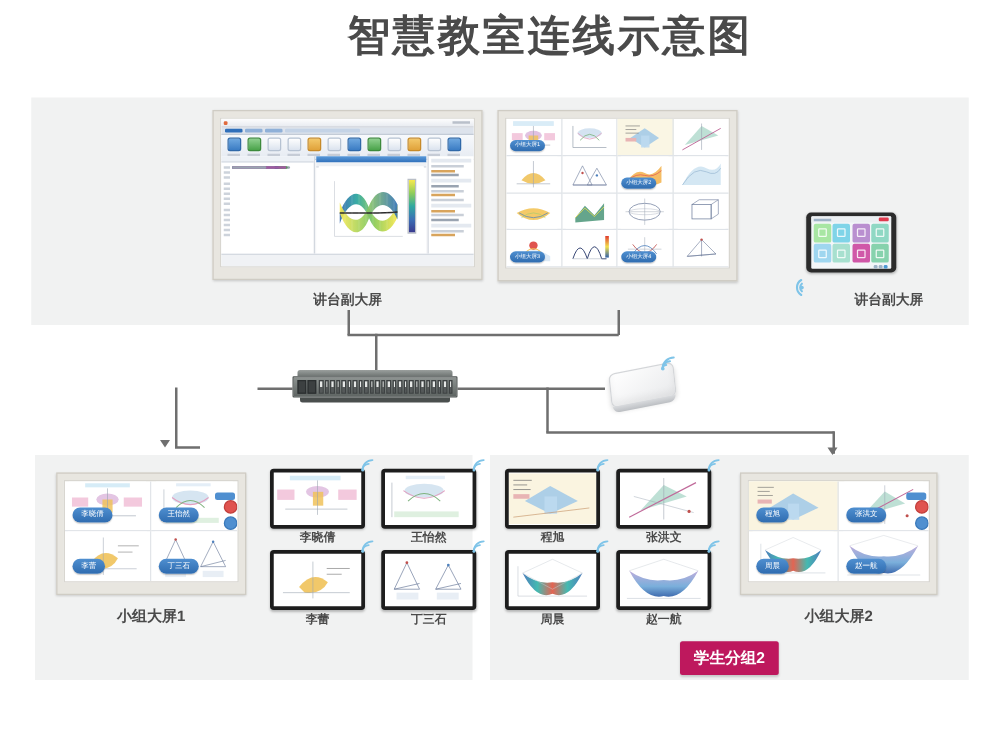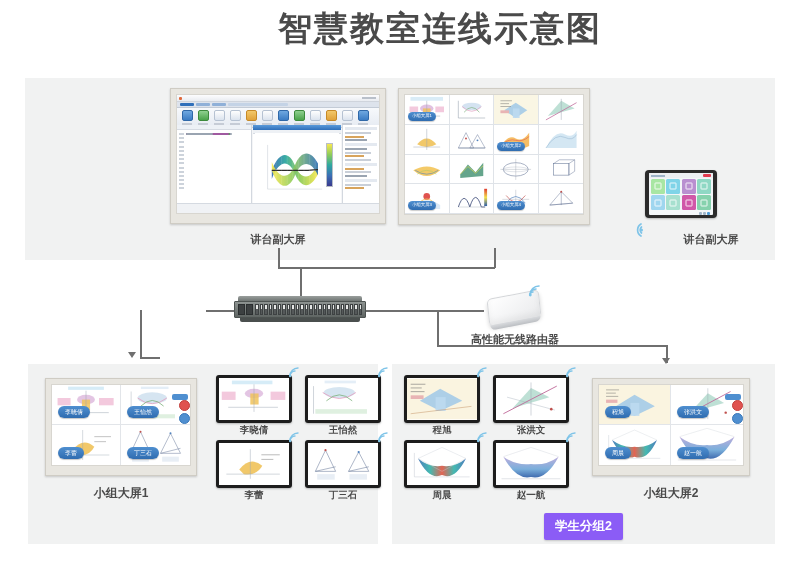--- a/index.html
+++ b/index.html
@@ -190,21 +190,21 @@
     position:absolute; text-align:center;
     font-size:11px; font-weight:bold; color:#4a4a4a; white-space:nowrap;
   }
   .badge {
     position:absolute; color:#fff; font-weight:bold; font-size:12.5px;
     padding:5px 11px; border-radius:2px; white-space:nowrap;
     box-shadow:0 1px 2px rgba(0,0,0,.18);
   }
   #badge-teacher { background:#4f9ad4; }
   #badge-group1  { background:#8cc63f; }
-  #badge-group2  { background:#8b5cf6; }
+  #badge-group2  { background:#be185d; }
 
   
   #group1-screen { left:45px; top:378px; width:152px; height:98px; }
   #group2-screen { left:592px; top:378px; width:158px; height:98px; }
   .quad { position:absolute; inset:0; display:grid;
           grid-template-columns:1fr 1fr; grid-template-rows:1fr 1fr; }
   .quad > div { border-right:1px solid #e2e5e9; border-bottom:1px solid #e2e5e9; position:relative; overflow:hidden;}
   .quad > div:nth-child(2n){border-right:none;}
   .quad > div:nth-child(n+3){border-bottom:none;}
   .qpill {
@@ -680,21 +680,20 @@
   <div class="wifi" style="left:528px; top:283px;">
     <svg width="16" height="14" viewBox="0 0 16 14">
       <g fill="none" stroke="#7fc4e8" stroke-width="1.6" stroke-linecap="round">
         <path d="M2 12 a9 9 0 0 1 9-9"></path>
         <path d="M2 12 a6 6 0 0 1 6-6"></path>
         <path d="M2 12 a3 3 0 0 1 3-3"></path>
       </g>
       <circle cx="2.3" cy="12" r="1.4" fill="#7fc4e8"></circle>
     </svg>
   </div>
-  <div class="cap" style="left:445px; top:332px; width:140px;">高性能无线路由器</div>
 
   <div class="ln lnv" style="left:140px; top:310px; height:48px;"></div>
   <div class="ln lnh" style="left:140px; top:357px; width:20px;"></div>
   <div class="arrow" style="left:128px; top:352px;"></div>
 
   <div class="ln lnv" style="left:437px; top:310px; height:36px;"></div>
   <div class="ln lnh" style="left:437px; top:345px; width:230px;"></div>
   <div class="ln lnv" style="left:666px; top:345px; height:18px;"></div>
   <div class="arrow" style="left:662px; top:358px;"></div>
 

